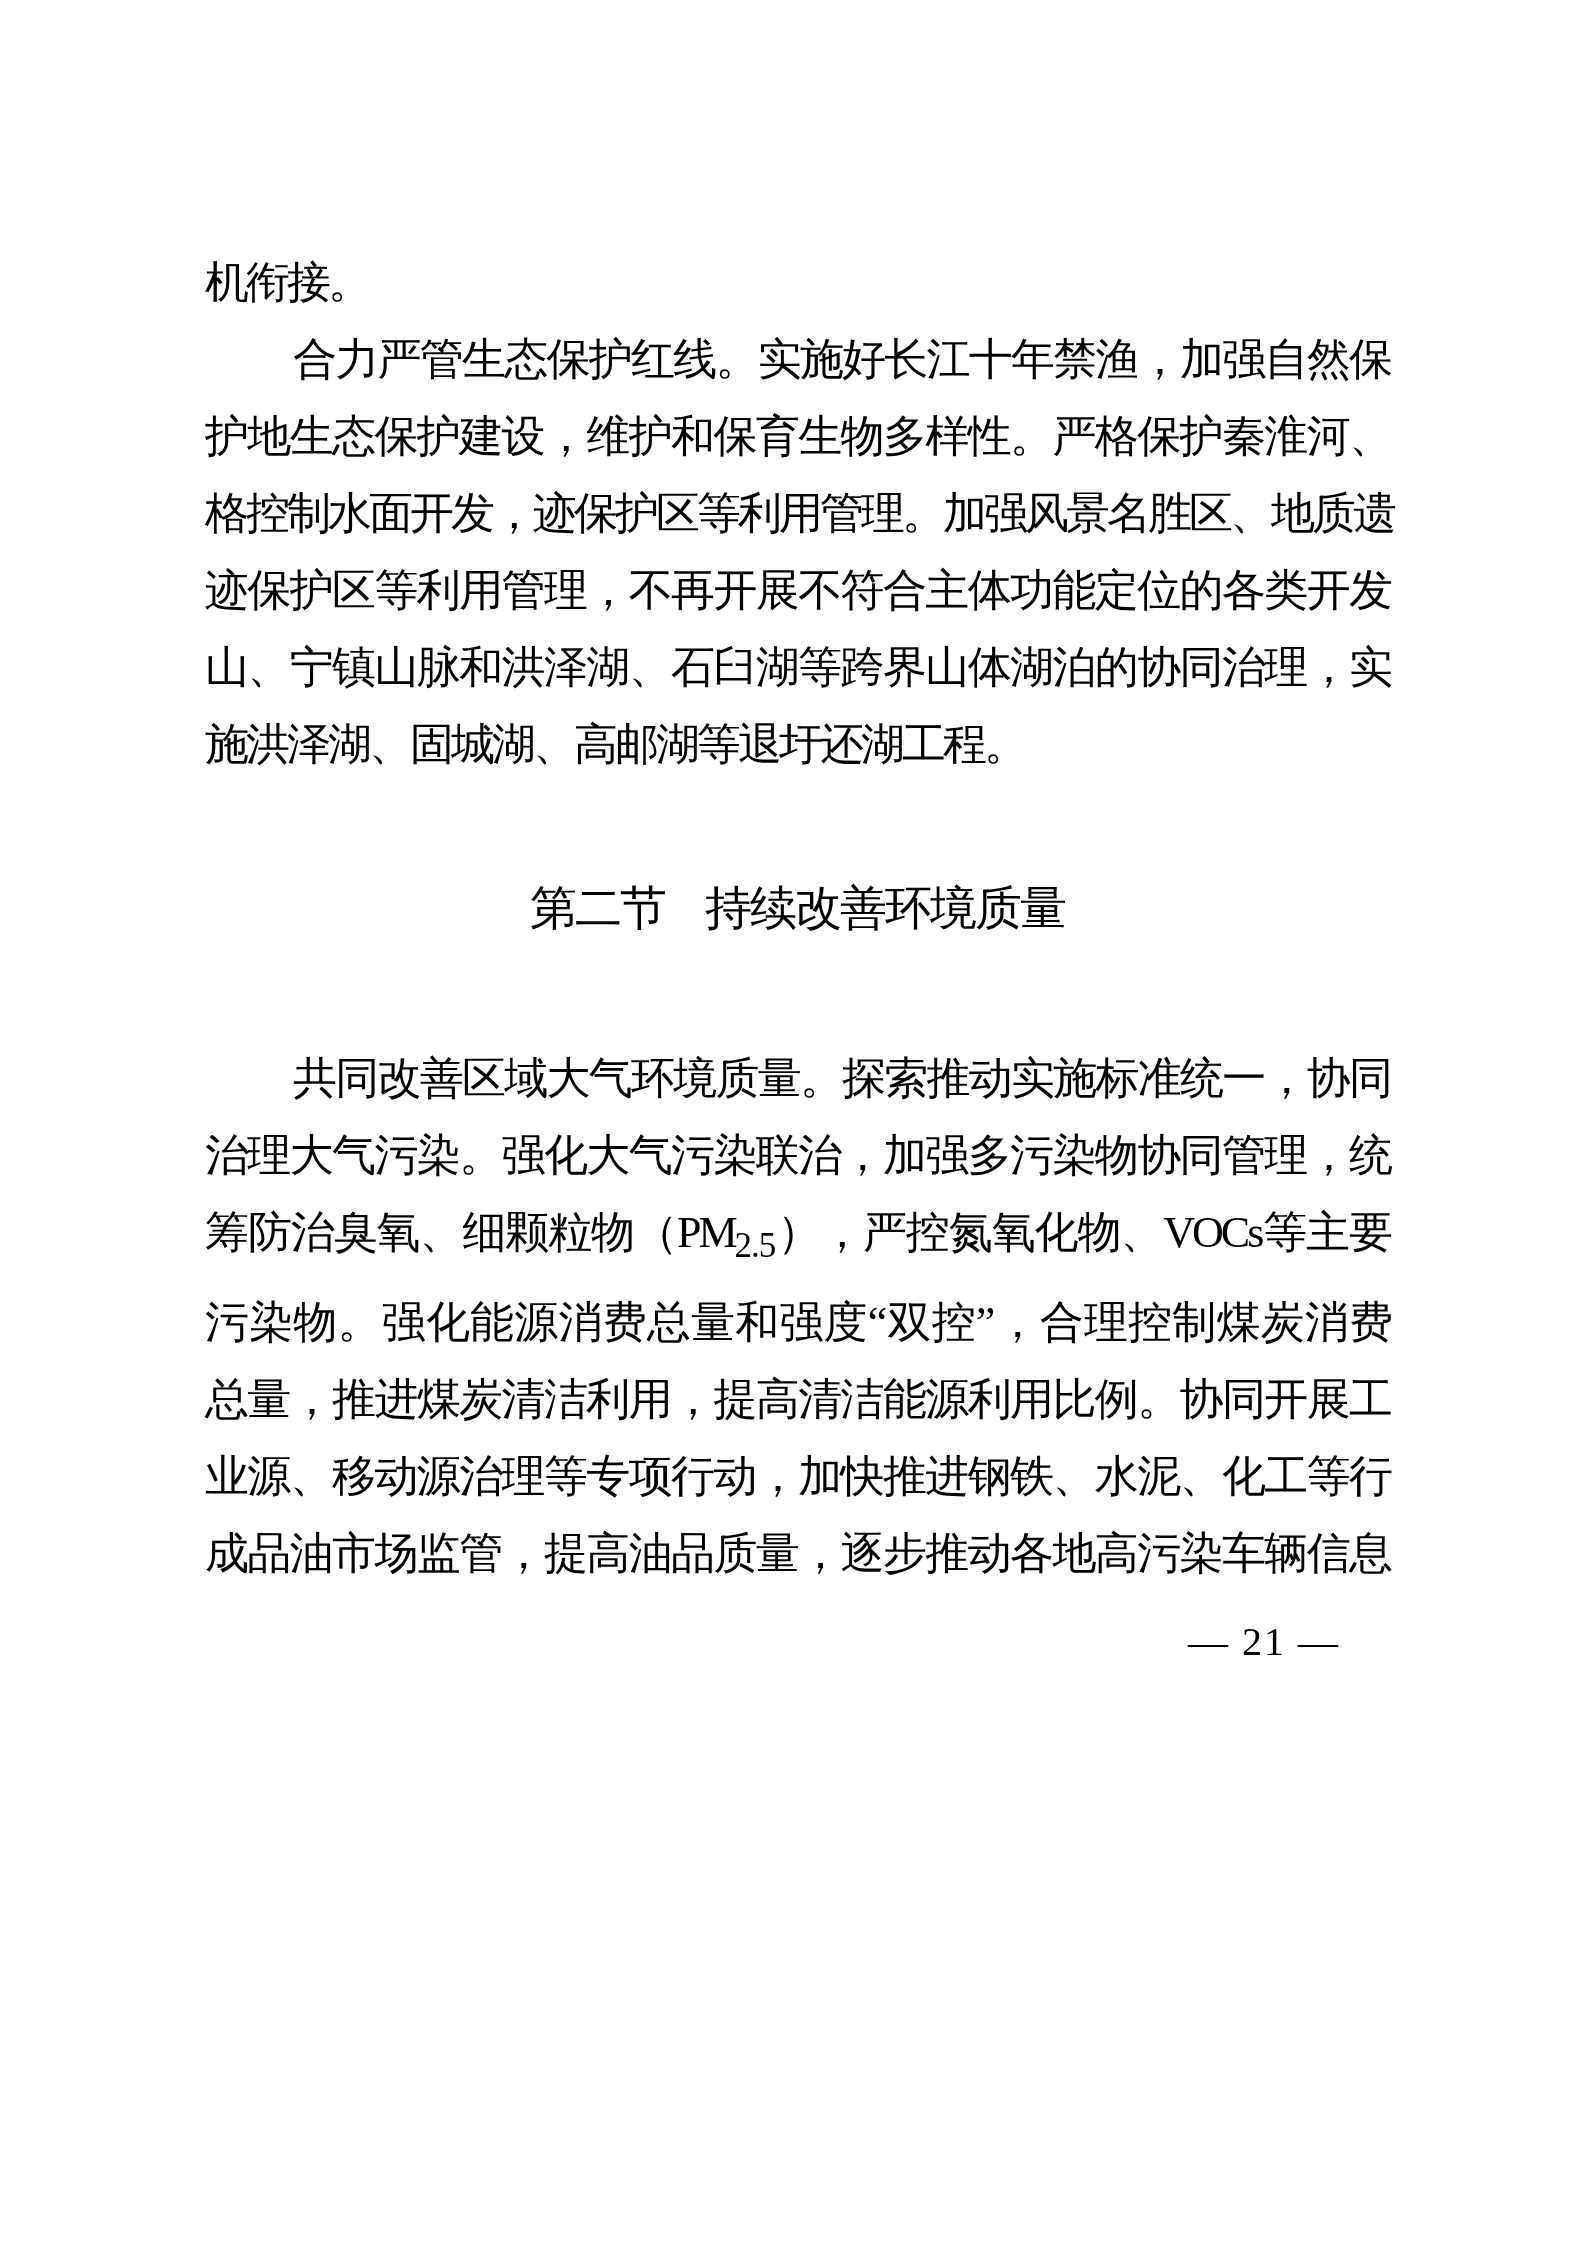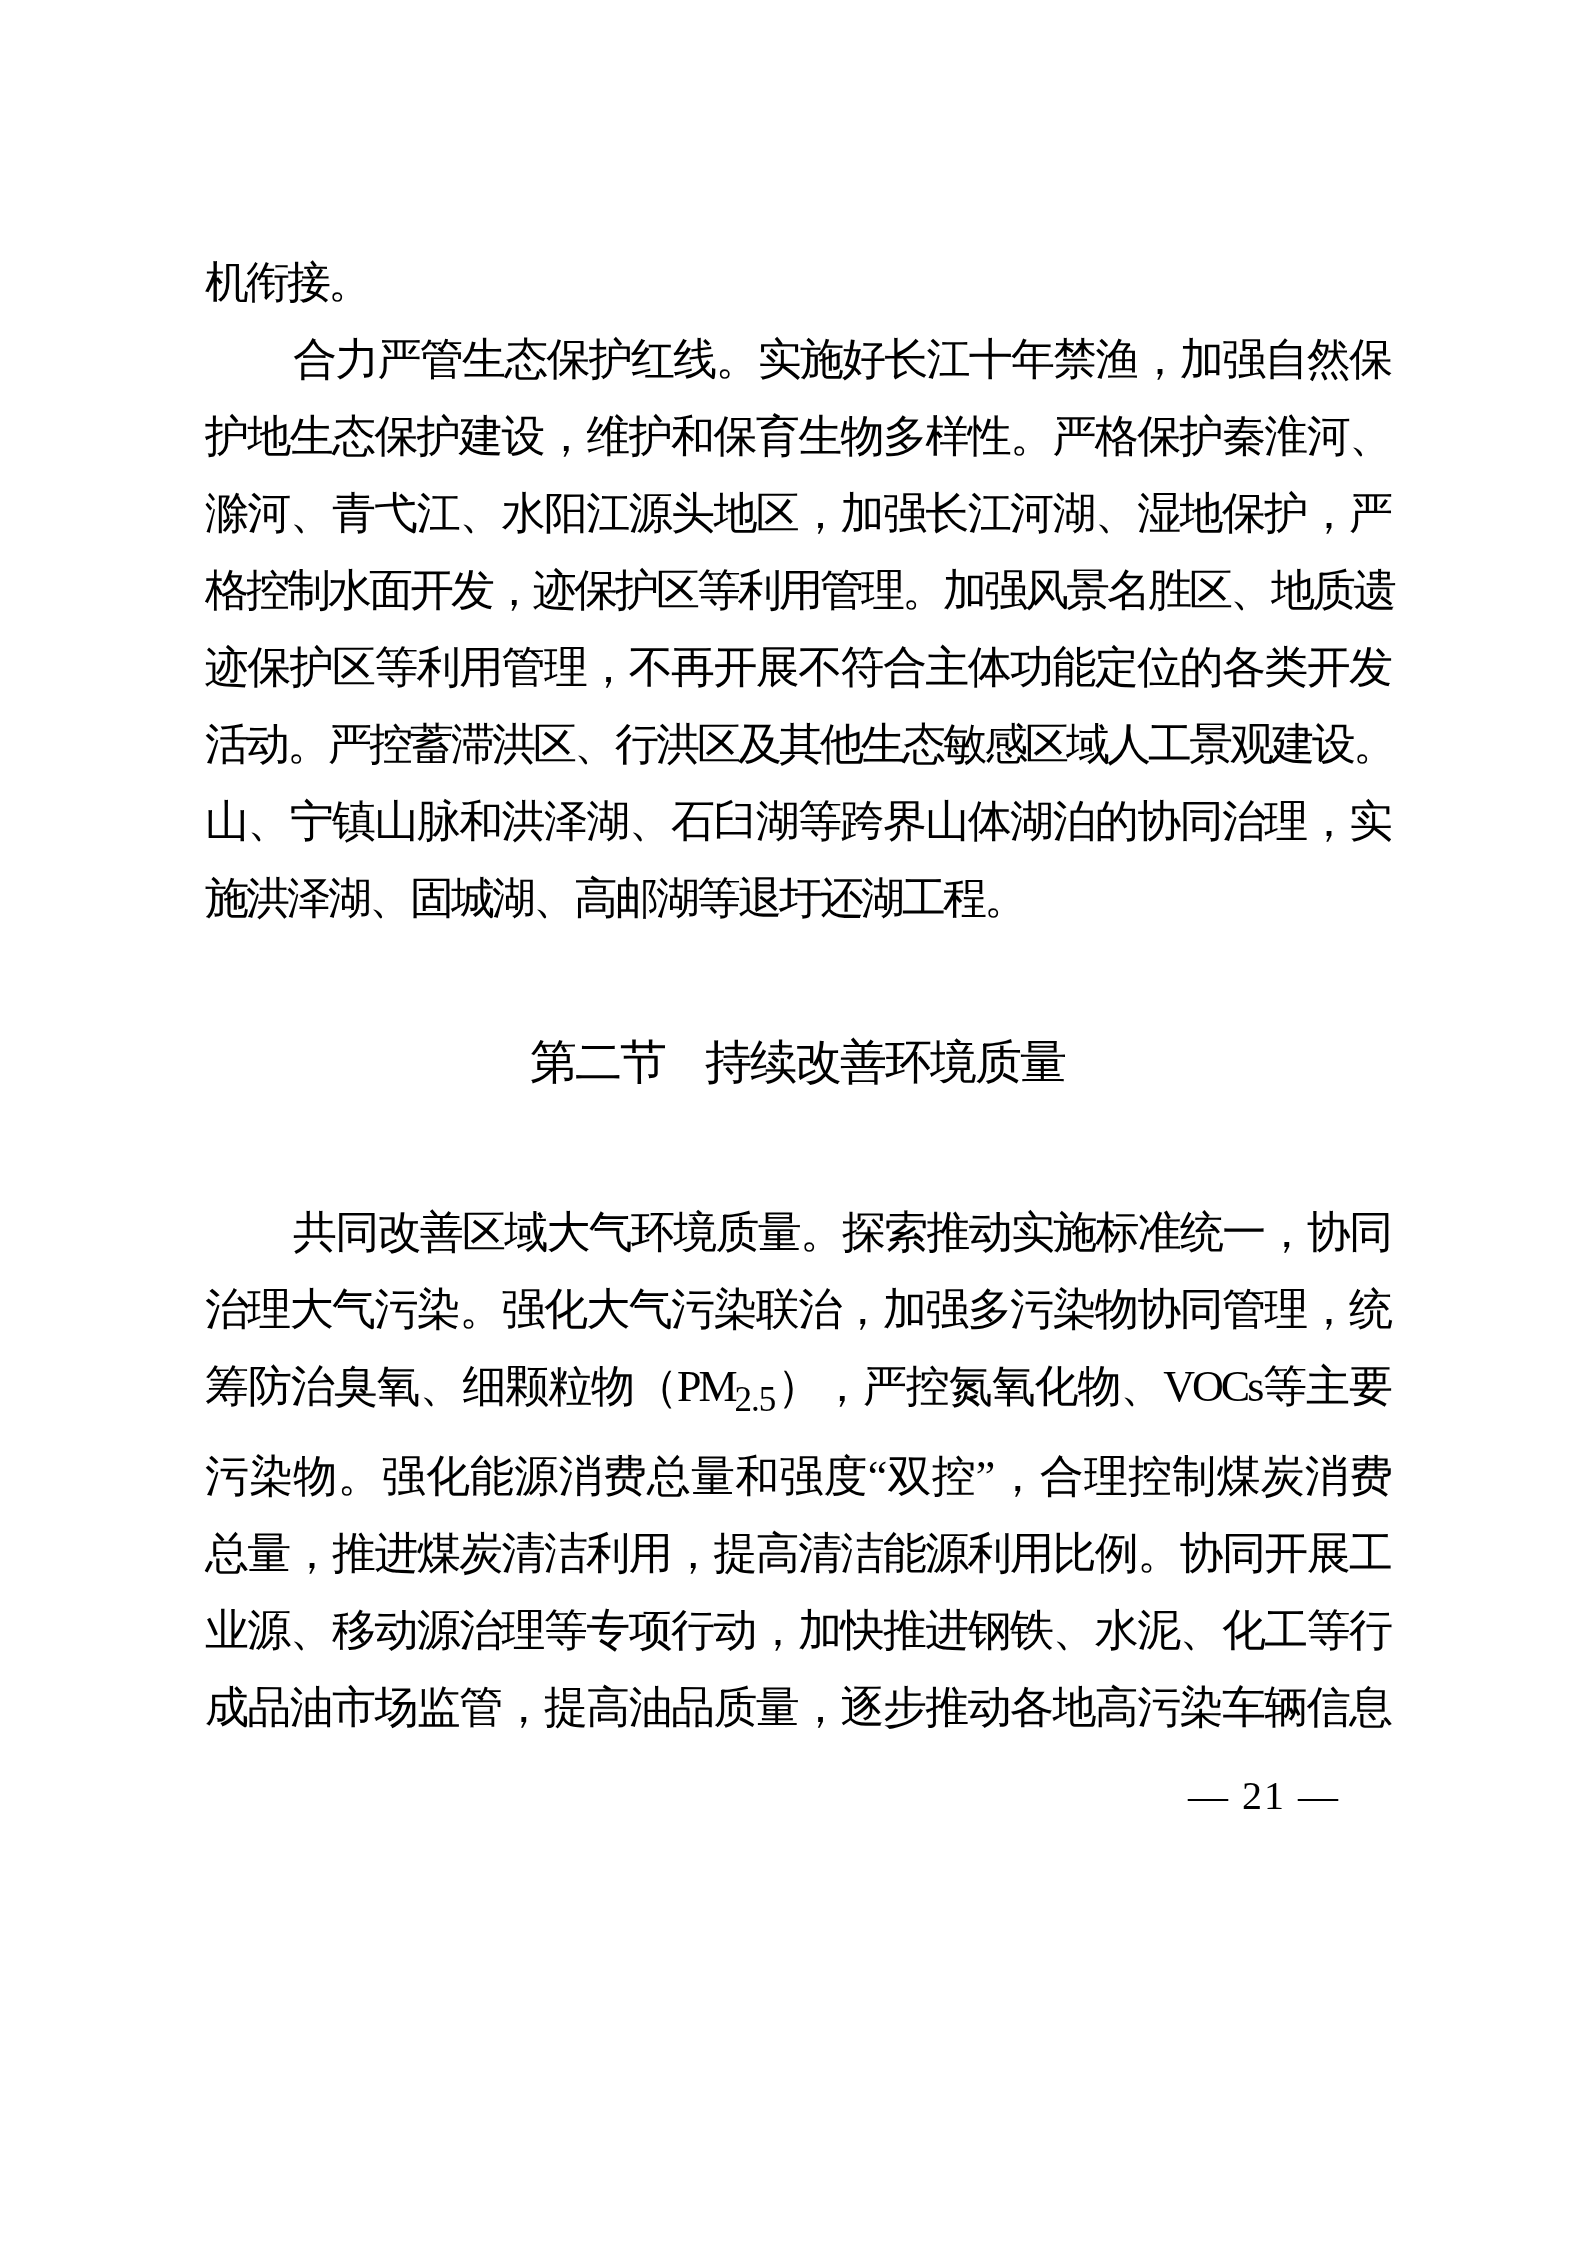--- a/index.html
+++ b/index.html
@@ -66,24 +66,22 @@
 </style>
 </head>
 <body>
 
 <div class="page">
 
   <section class="text-block block-1">
       <div class="line plain"><span>机衔接。</span></div>
       <div class="line indent"><span>合力严管生态保护红线。实施好长江十年禁渔，加强自然保</span></div>
       <div class="line"><span>护地生态保护建设，维护和保育生物多样性。严格保护秦淮河、</span></div>
-      <div class="line"><span>滁河、青弋江、水阳江源头地区，加强长江河湖、湿地保护，严</span></div>
       <div class="line"><span>格控制水面开发，迹保护区等利用管理。加强风景名胜区、地质遗</span></div>
       <div class="line"><span>迹保护区等利用管理，不再开展不符合主体功能定位的各类开发</span></div>
-      <div class="line"><span>活动。严控蓄滞洪区、行洪区及其他生态敏感区域人工景观建设。</span></div>
       <div class="line"><span>山、宁镇山脉和洪泽湖、石臼湖等跨界山体湖泊的协同治理，实</span></div>
       <div class="line plain"><span>施洪泽湖、固城湖、高邮湖等退圩还湖工程。</span></div>
     </section>
 
   <h2 class="heading">
     <span>第二节</span><span class="heading-title">持续改善环境质量</span>
   </h2>
 
   <section class="text-block block-2">
       <div class="line indent"><span>共同改善区域大气环境质量。探索推动实施标准统一，协同</span></div>

